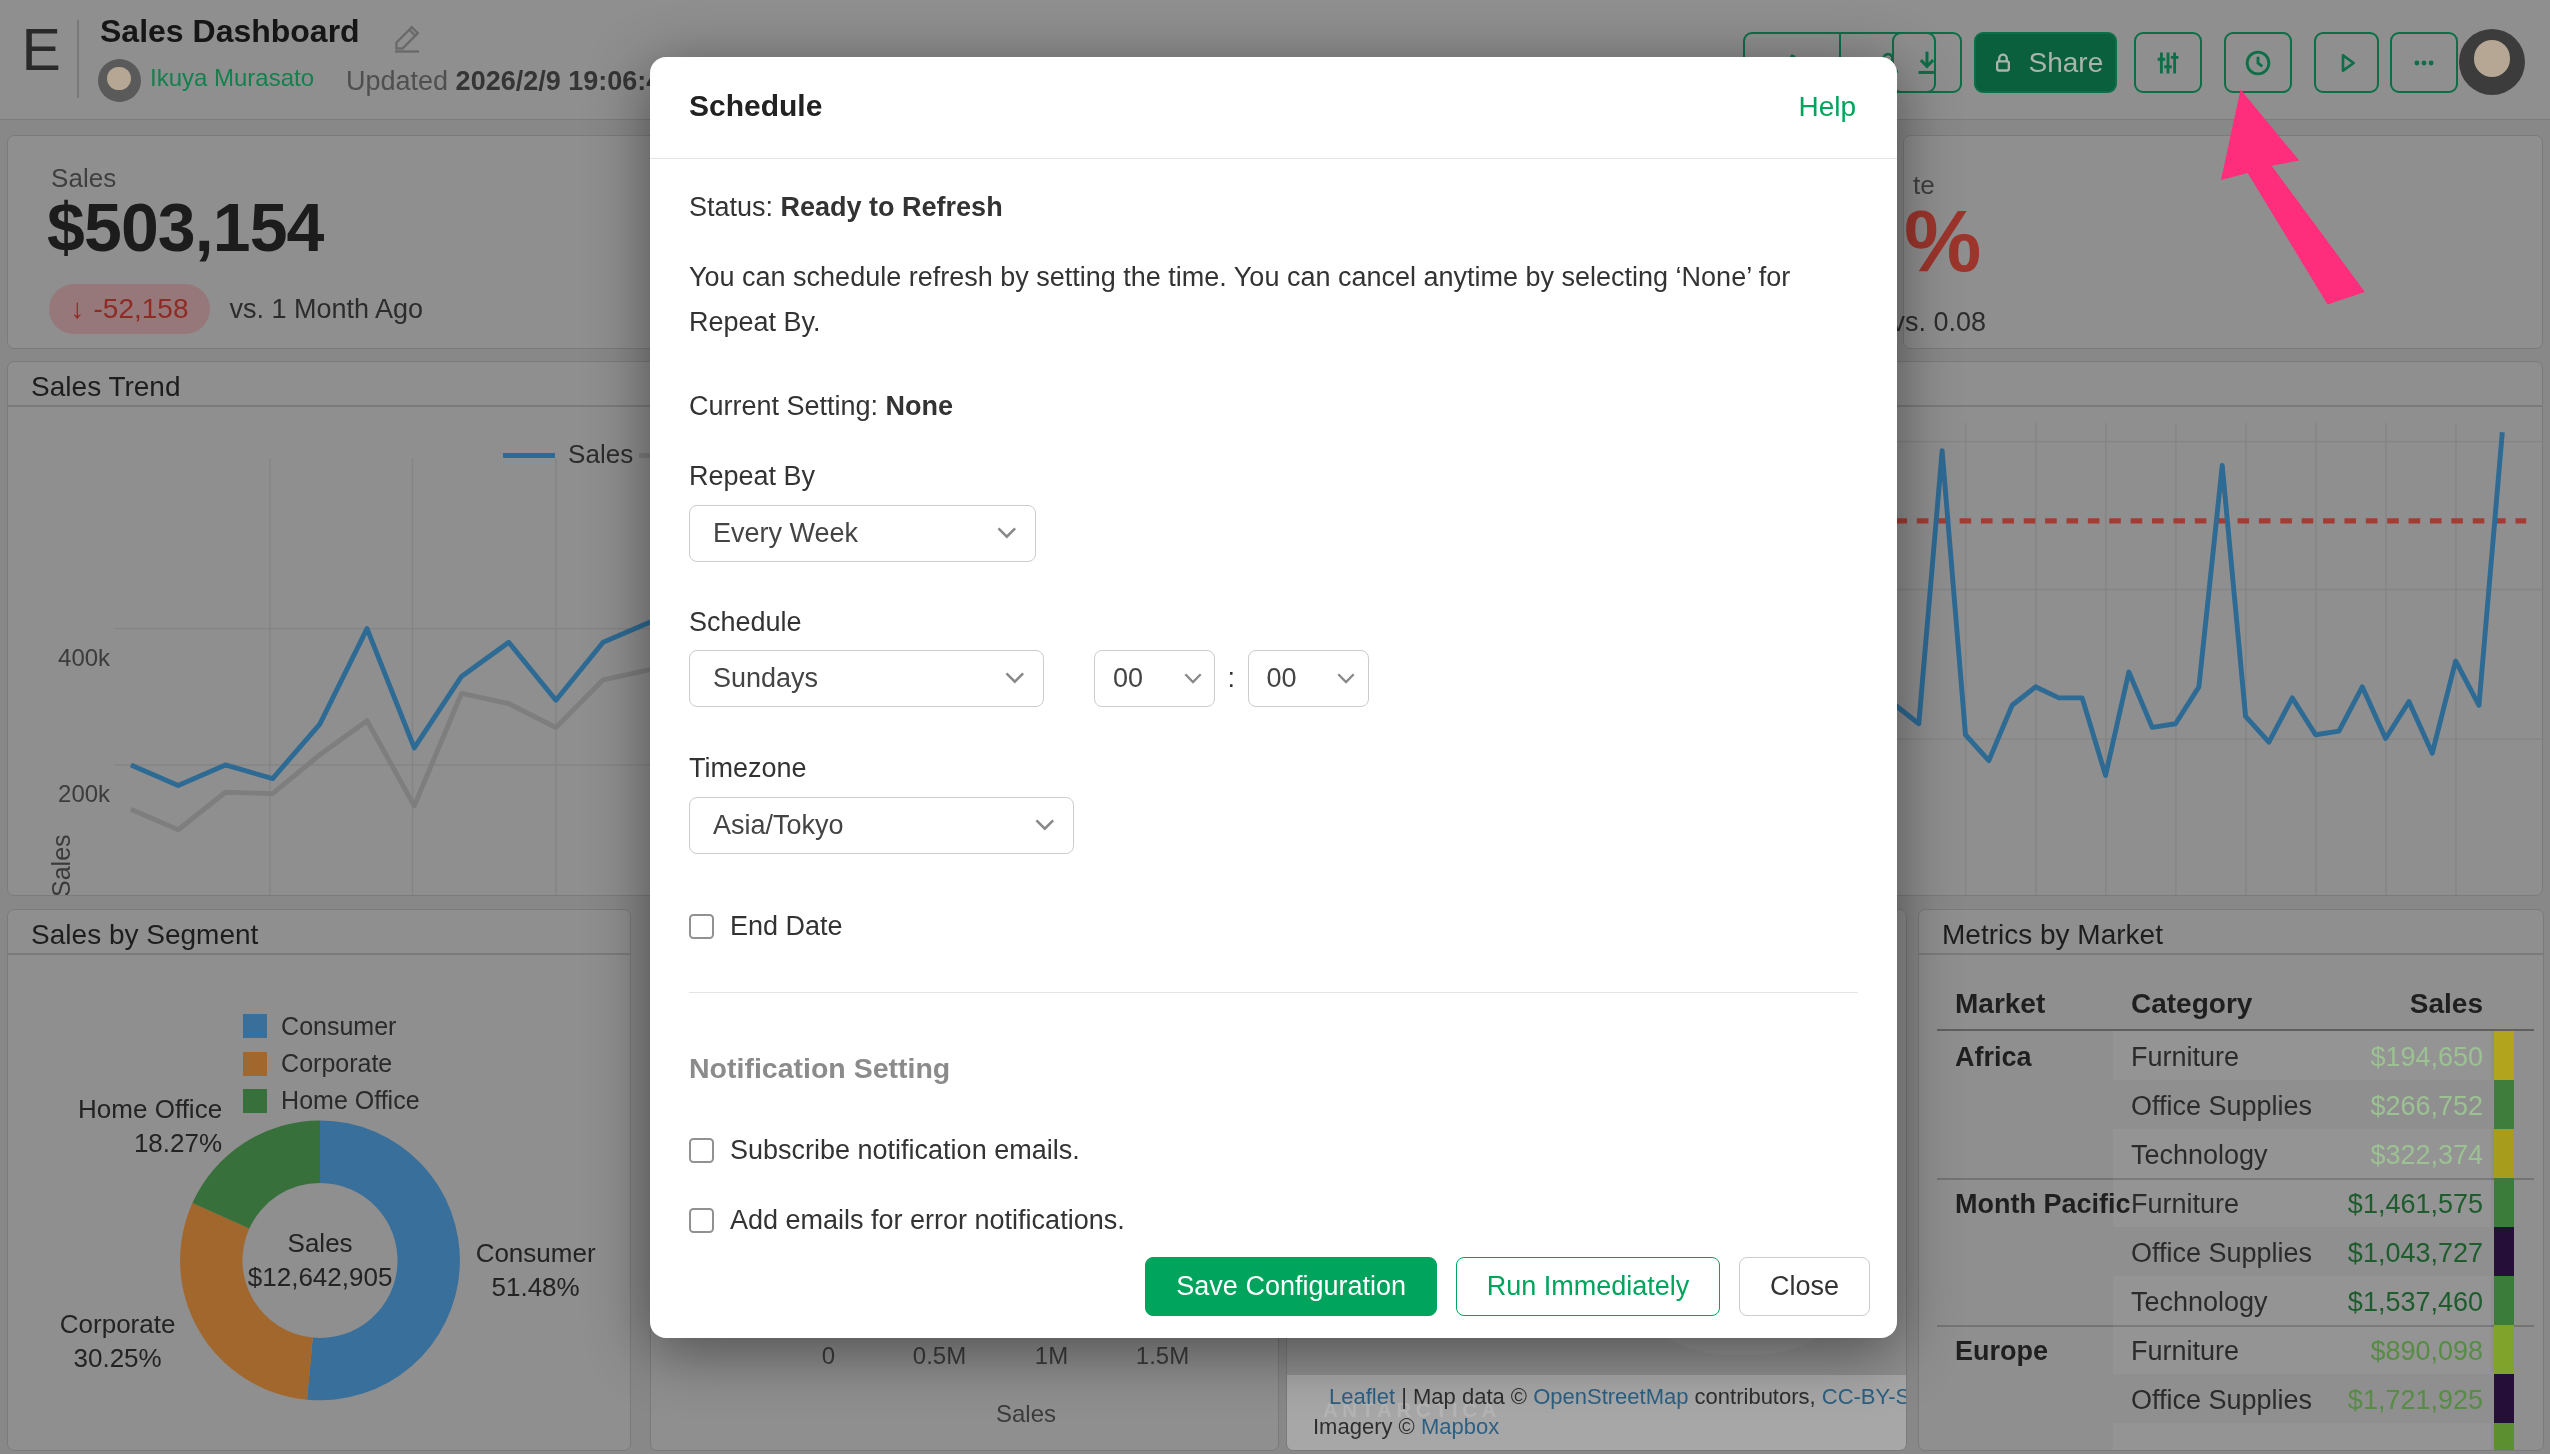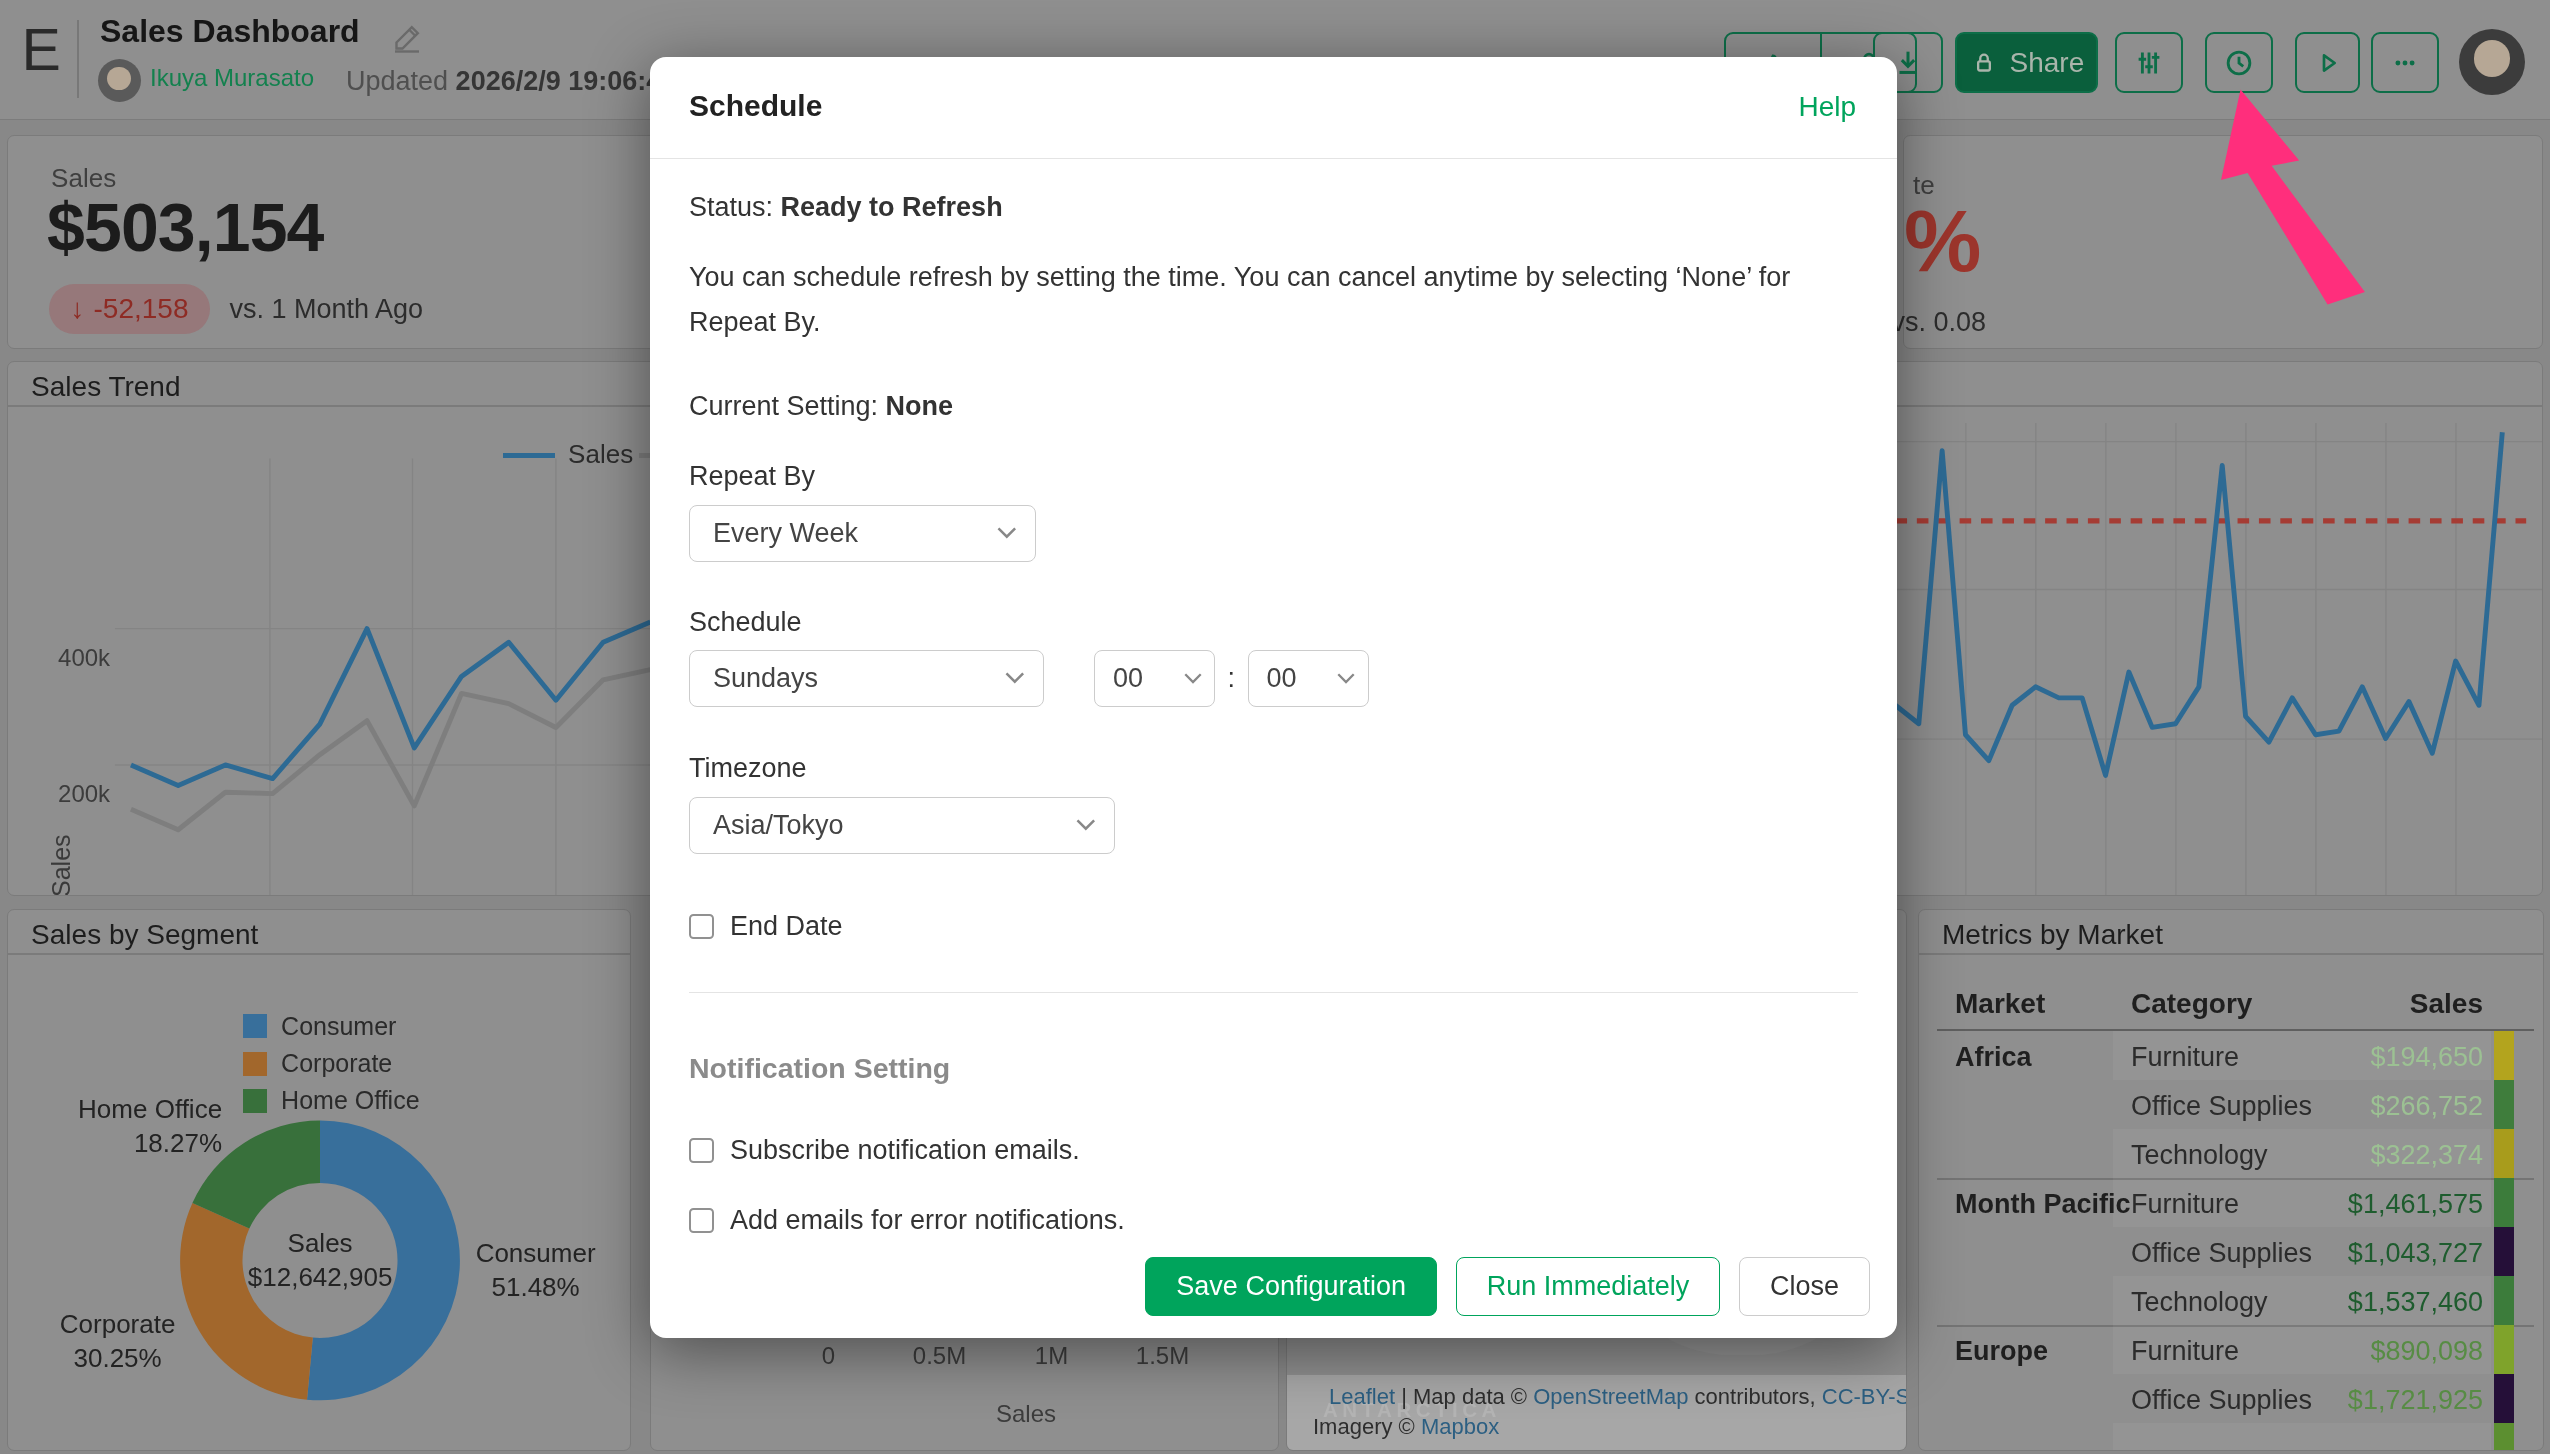--- a/index.html
+++ b/index.html
@@ -13,21 +13,21 @@
   .logo{left:21.4px;top:16px;font-size:59px;font-weight:300;color:#2a2a2a;letter-spacing:1.8px;}
   .vdiv{left:77px;top:19.6px;width:1.8px;height:78px;background:#787878;}
   .dash-title{left:100px;top:12.5px;font-size:32px;font-weight:bold;color:#161616;}
   .edit-ic{left:389px;top:19.6px;}
   .avatar-sm{left:98px;top:59px;width:43px;height:43px;border-radius:50%;background:#5a5a5a;overflow:hidden;}
   .avatar-sm:after,.avatar-lg:after{content:"";position:absolute;left:22%;top:18%;width:55%;height:55%;border-radius:50%;background:#b6a795;}
   .owner{left:150px;top:64px;font-size:24px;color:#13814e;text-align:right;}
   .updated{left:346px;top:66px;font-size:27px;color:#4f4f4f;}
   .updated b{color:#353535;}
   .hbtn{position:absolute;top:32px;height:61px;border:2.2px solid #0d6e48;border-radius:9px;box-sizing:border-box;
-        display:flex;align-items:center;justify-content:center;background:transparent;}
+        display:flex;align-items:center;justify-content:center;background:transparent;margin-left:19px;}
   .avatar-lg{left:2459px;top:28.5px;width:66px;height:66px;border-radius:50%;background:#3c3c3c;overflow:hidden;position:absolute;}
 
   
   .card{position:absolute;background:#8f8f8f;border:1.8px solid #7b7b7b;border-radius:7.1px;box-sizing:border-box;}
   .clip{overflow:hidden;}
   .card-title{position:absolute;left:23px;top:9px;font-size:28px;color:#1d1d1d;}
   .card-hdiv{position:absolute;left:0;right:0;top:43px;height:1.8px;background:#7b7b7b;}
 
   .kpi-label{font-size:26px;color:#3f3f3f;}
   .kpi-value{font-size:68px;font-weight:bold;color:#1c1c1c;letter-spacing:-0.9px;}
@@ -380,21 +380,21 @@
         </div>
         <span class="mline">:</span>
         <div class="sel" style="width:121px;padding:0 12.5px 0 18px;">
           <span class="sv">00</span>
           <svg width="18" height="11.6" viewBox="0 0 14 9" fill="none" stroke="#888" stroke-width="1.8">
               <path d="M1 1 l6 6 6 -6"></path>
             </svg>
         </div>
       </div>
       <div class="mlabel" style="margin-top:46px;">Timezone</div>
-      <div class="sel" style="margin-top:12.5px;width:426px;">
+      <div class="sel" style="margin-top:12.5px;width:385px;">
         <span class="sv">Asia/Tokyo</span>
         <svg width="19.6" height="12.5" viewBox="0 0 14 9" fill="none" stroke="#888" stroke-width="1.8">
             <path d="M1 1 l6 6 6 -6"></path>
           </svg>
       </div>
       <div class="cbrow" style="margin-top:57px;">
         <span class="cbox"></span>
         <span class="cbl">End Date</span>
       </div>
       <div class="mdiv"></div>

